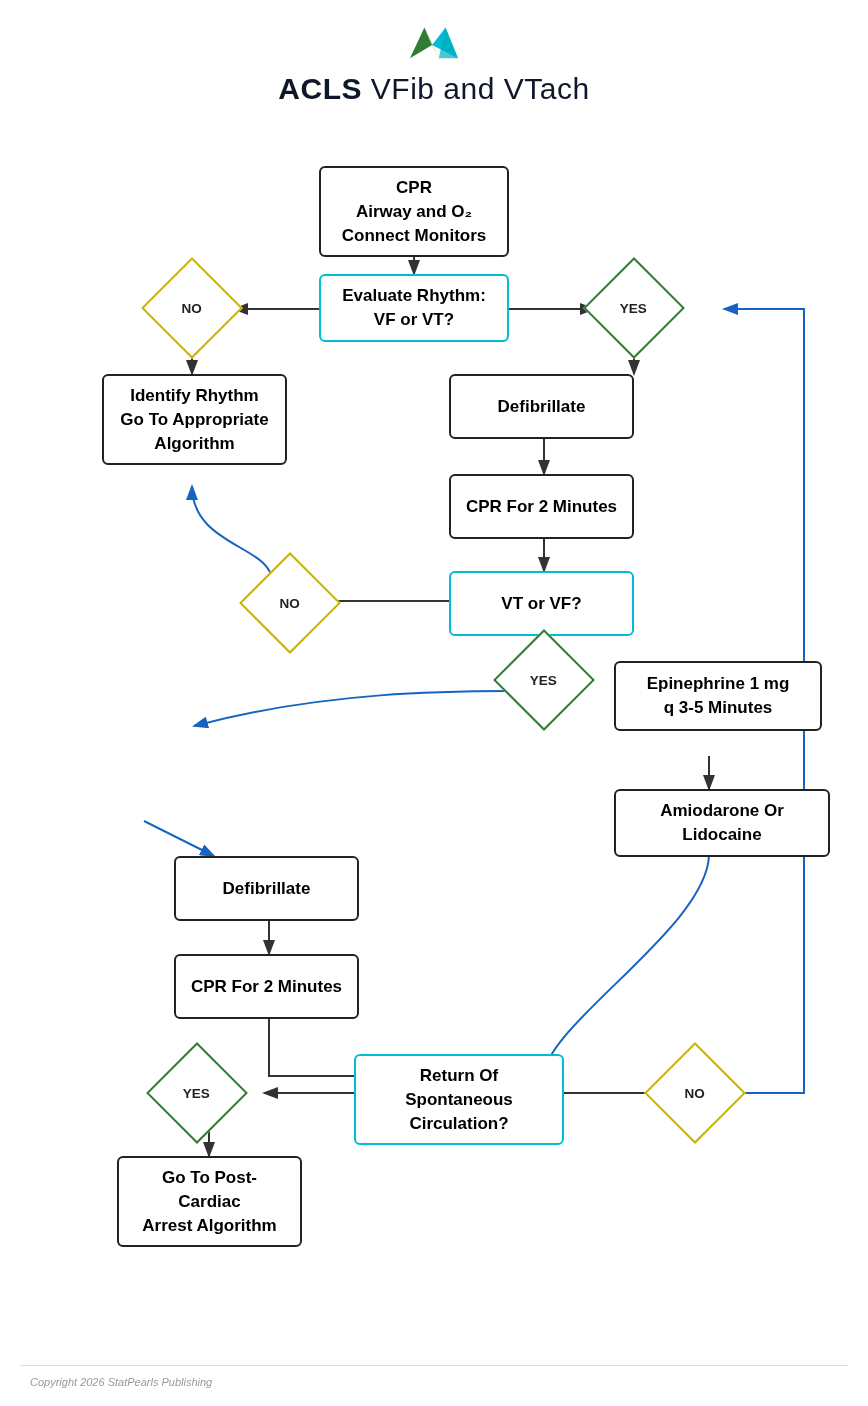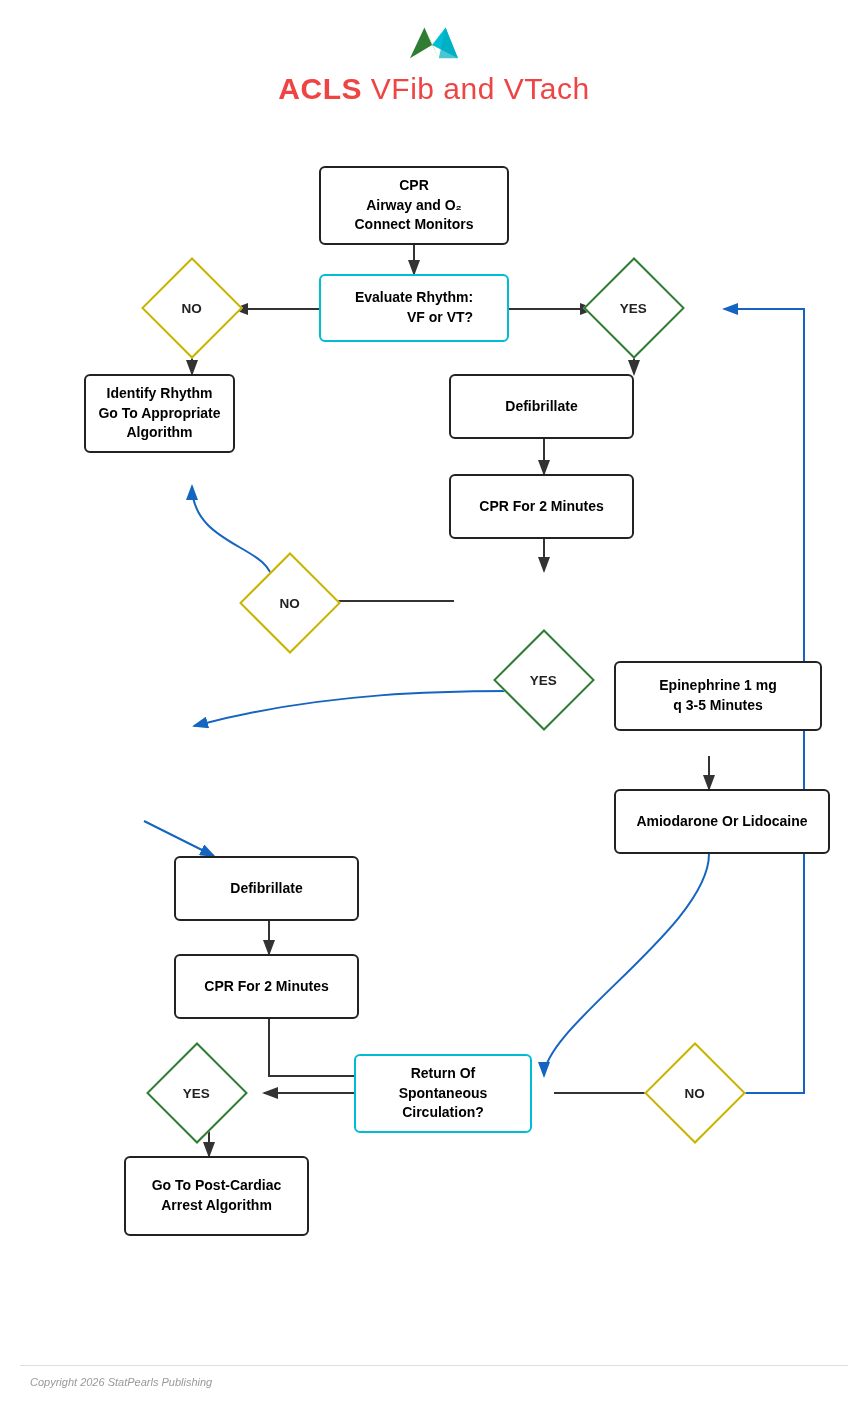--- a/index.html
+++ b/index.html
@@ -28,21 +28,21 @@
     }
     .logo {
       width: 60px;
       height: 48px;
       margin: 0 auto 6px;
       display: block;
     }
     .title {
       font-size: 30px;
       font-weight: 400;
-      color: #ef4444;
+      color: #0f172a;
       letter-spacing: 0.5px;
     }
     .title strong {
       font-weight: 900;
     }
 
     
     .flowchart {
       position: relative;
       width: 820px;
@@ -51,21 +51,21 @@
     }
 
     
     .box {
       position: absolute;
       background: #fff;
       display: flex;
       align-items: center;
       justify-content: center;
       text-align: center;
-      font-size: 14px;
+      font-size: 17px;
       font-weight: 700;
       line-height: 1.4;
       padding: 8px 12px;
     }
     .box-black {
       border: 2.5px solid #222;
       border-radius: 6px;
     }
     .box-cyan {
       border: 2.5px solid #00bcd4;
@@ -208,50 +208,53 @@
       <path d="M 700 967 L 780 967 L 780 183 L 700 183" stroke="#1565c0" stroke-width="2" fill="none" marker-end="url(#arrowhead-blue)"></path>
 
     </svg>
 
     <div class="box box-black" style="left:295px; top:40px; width:190px; min-height:75px;">
       <span style="white-space:pre-line;">CPR
 Airway and O₂
 Connect Monitors</span>
     </div>
 
-    <div class="box box-cyan" style="left:295px; top:148px; width:190px; min-height:68px;text-align:right;">
+    <div class="box box-cyan" style="left:295px; top:148px; width:190px; min-height:68px;">
       <span style="white-space:pre-line;">Evaluate Rhythm:
 VF or VT?</span>
     </div>
 
     <div class="diamond-wrap" style="left:120px; top:153px; width:95px; height:58px;">
       <div class="diamond diamond-yellow" style="width:72px; height:72px;">
         <span class="diamond-label" style="color:#222;">NO</span>
       </div>
     </div>
 
     <div class="diamond-wrap" style="left:555px; top:153px; width:110px; height:58px;">
       <div class="diamond diamond-green" style="width:72px; height:72px;">
         <span class="diamond-label" style="color:#222;">YES</span>
       </div>
     </div>
 
-    <div class="box box-black" style="left:60px; top:248px; width:151px; min-height:75px;">
+    <div class="box box-black" style="left:78px; top:248px; width:185px; min-height:75px;">
       <span style="white-space:pre-line;">Identify Rhythm
 Go To Appropriate Algorithm</span>
     </div>
 
     <div class="box box-black" style="left:425px; top:248px; width:185px; min-height:65px;">
       <span>Defibrillate</span>
     </div>
 
     <div class="box box-black" style="left:425px; top:348px; width:185px; min-height:65px;">
       <span>CPR For 2 Minutes</span>
     </div>
 
+    <div class="box box-cyan" style="left:425px; top:445px; width:185px; min-height:65px;">
+      <span>VT or VF?</span>
+    </div>
 
     <div class="diamond-wrap" style="left:218px; top:448px; width:95px; height:58px;">
       <div class="diamond diamond-yellow" style="width:72px; height:72px;">
         <span class="diamond-label" style="color:#222;">NO</span>
       </div>
     </div>
 
     <div class="diamond-wrap" style="left:465px; top:525px; width:110px; height:58px;">
       <div class="diamond diamond-green" style="width:72px; height:72px;">
         <span class="diamond-label" style="color:#222;">YES</span>
@@ -269,38 +272,38 @@
     </div>
 
     <div class="box box-black" style="left:150px; top:730px; width:185px; min-height:65px;">
       <span>Defibrillate</span>
     </div>
 
     <div class="box box-black" style="left:150px; top:828px; width:185px; min-height:65px;">
       <span>CPR For 2 Minutes</span>
     </div>
 
-    <div class="box box-cyan" style="left:330px; top:928px; width:178px; min-height:75px;">
+    <div class="box box-cyan" style="left:330px; top:928px; width:210px; min-height:75px;">
       <span style="white-space:pre-line;">Return Of Spontaneous
 Circulation?</span>
     </div>
 
     <div class="diamond-wrap" style="left:118px; top:938px; width:110px; height:58px;">
       <div class="diamond diamond-green" style="width:72px; height:72px;">
         <span class="diamond-label" style="color:#222;">YES</span>
       </div>
     </div>
 
     <div class="diamond-wrap" style="left:623px; top:938px; width:95px; height:58px;">
       <div class="diamond diamond-yellow" style="width:72px; height:72px;">
         <span class="diamond-label" style="color:#222;">NO</span>
       </div>
     </div>
 
-    <div class="box box-black" style="left:100px; top:1030px; width:185px; min-height:80px;">
+    <div class="box box-black" style="left:93px; top:1030px; width:185px; min-height:80px;">
       <span style="white-space:pre-line;">Go To Post-Cardiac
 Arrest Algorithm</span>
     </div>
 
   </div>
 
   <div class="footer-divider"></div>
 
   <div class="footer">
     <span>Copyright 2026 StatPearls Publishing</span>

